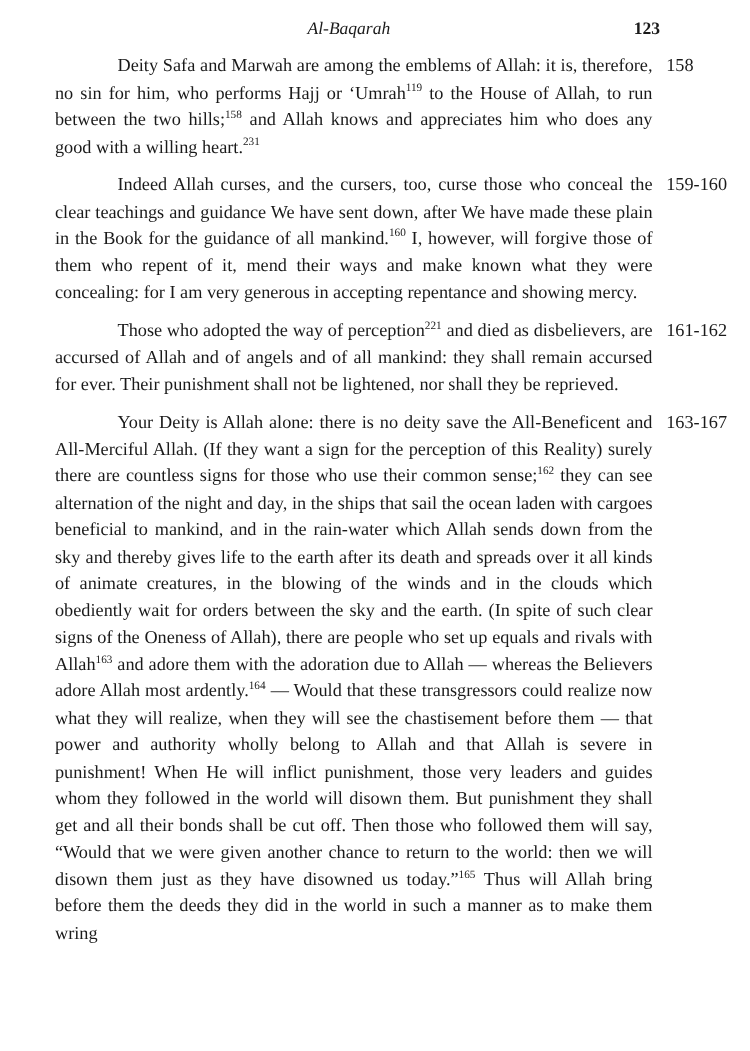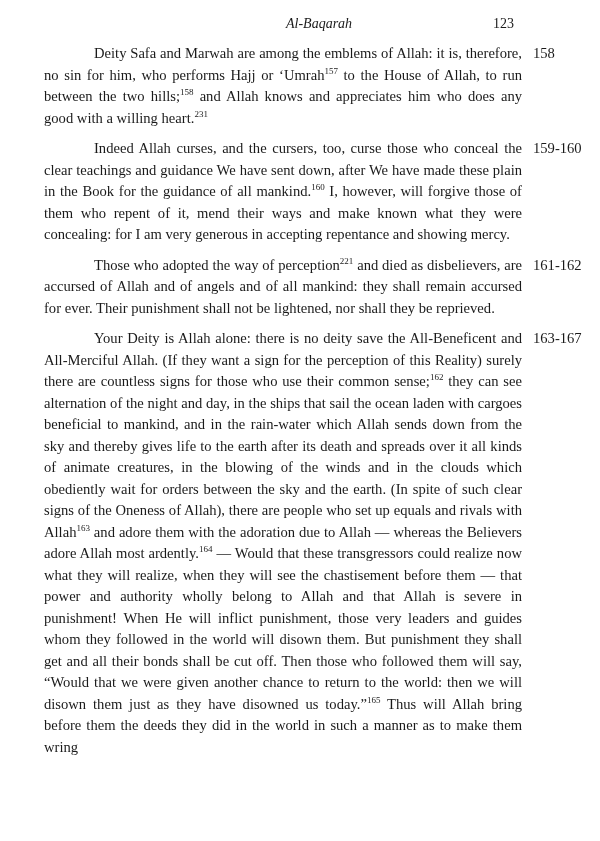--- a/index.html
+++ b/index.html
@@ -1,39 +1,39 @@
 <!DOCTYPE html>
 <html><head>
 <meta charset="utf-8">
 <style>
   html, body { margin: 0; padding: 0; background: #ffffff; }
   body { width: 600px; height: 841px; position: relative; overflow: hidden;
          font-family: "Liberation Serif", serif; color: #1a1a1a; }
   .header { position: absolute; top: 14px; left: 0; width: 600px; height: 20px; }
-  .running-title { position: absolute; left: 246px; top: 2px; font-style: italic; font-size: 14px; margin-left: 40px; }
-  .page-number { position: absolute; left: 493px; top: 2px; font-weight: normal; font-size: 14px; }
+  .running-title { position: absolute; left: 246px; top: 2px; font-style: italic; font-size: 14px; }
+  .page-number { position: absolute; left: 507px; top: 2px; font-weight: bold; font-size: 14px; }
   .content { position: absolute; top: 43px; left: 44px; width: 478px; }
   .para { position: relative; font-size: 14.6px; line-height: 21.5px; text-align: justify;
           text-indent: 50px; margin: 0 0 9px 0; }
   .verse { position: absolute; left: 489px; top: 0; width: 70px; text-indent: 0; font-size: 14.6px;
            white-space: nowrap; }
   sup { font-size: 9px; line-height: 0; vertical-align: 6px; }
 </style>
 </head>
 <body>
 
 <div class="header">
   <span class="running-title">Al-Baqarah</span>
   <span class="page-number">123</span>
 </div>
 
 <div class="content">
   <p class="para">
     <span class="verse">158</span>
-    <span class="para-text"><span>Deity Safa and Marwah are among the emblems of Allah: it is, therefore, no sin for him, who performs Hajj or ‘Umrah</span><sup>157</sup><span> to the House of Allah, to run between the two hills;</span><sup>158</sup><span> and Allah knows and appreciates him who does any good with a willing heart.</span><sup>231</sup></span>
+    <span class="para-text"><span>Deity Safa and Marwah are among the emblems of Allah: it is, therefore, no sin for him, who performs Hajj or ‘Umrah</span><sup>119</sup><span> to the House of Allah, to run between the two hills;</span><sup>158</sup><span> and Allah knows and appreciates him who does any good with a willing heart.</span><sup>231</sup></span>
   </p>
   <p class="para">
     <span class="verse">159-160</span>
     <span class="para-text"><span>Indeed Allah curses, and the cursers, too, curse those who conceal the clear teachings and guidance We have sent down, after We have made these plain in the Book for the guidance of all mankind.</span><sup>160</sup><span> I, however, will forgive those of them who repent of it, mend their ways and make known what they were concealing: for I am very generous in accepting repentance and showing mercy.</span></span>
   </p>
   <p class="para">
     <span class="verse">161-162</span>
     <span class="para-text"><span>Those who adopted the way of perception</span><sup>221</sup><span> and died as disbelievers, are accursed of Allah and of angels and of all mankind: they shall remain accursed for ever. Their punishment shall not be lightened, nor shall they be reprieved.</span></span>
   </p>
   <p class="para">

